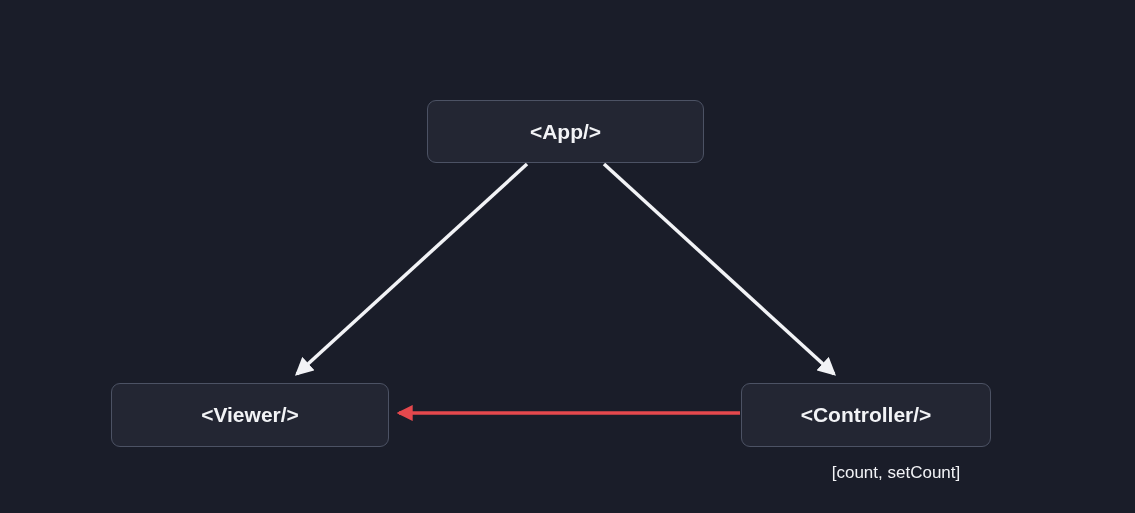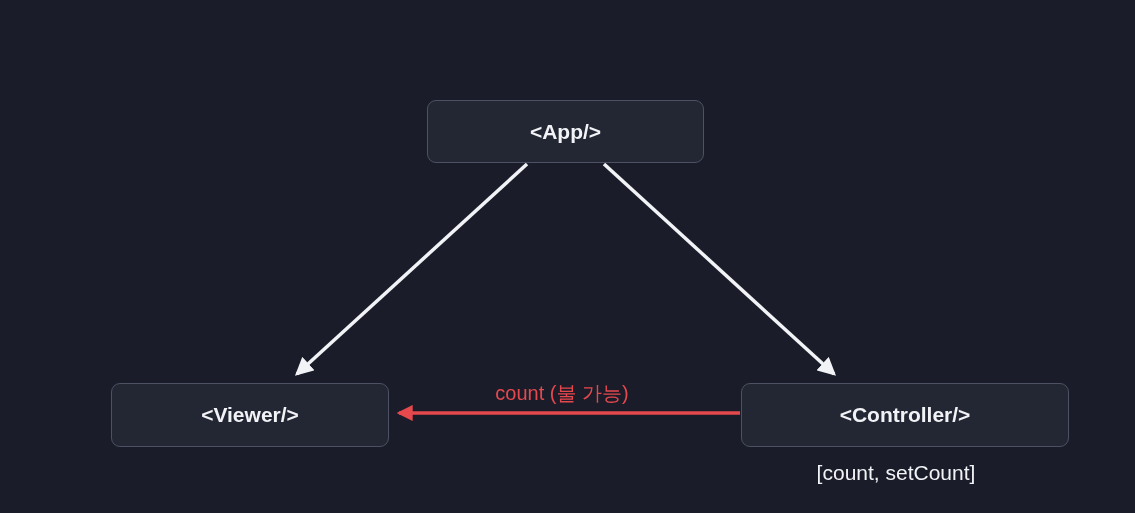--- a/index.html
+++ b/index.html
@@ -46,37 +46,37 @@
     height:63px;
     background:var(--node-fill);
     border:1.5px solid var(--node-border);
     border-radius:9px;
     font-size:21px;
     font-weight:700;
     color:var(--text);
   }
   .node-app{left:427px;top:100px;}
   .node-viewer{left:111px;top:383px;width:278px;height:64px;}
-  .node-controller{left:741px;top:383px;width:328px;height:64px;}
+  .node-controller{left:741px;top:383px;width:250px;height:64px;}
   .edge-label{
     position:absolute;
     left:562px;
     top:393px;
     transform:translate(-50%,-50%);
     font-size:20px;
     font-weight:400;
     white-space:nowrap;
     color:var(--warning);
   }
   .state-hint{
     position:absolute;
     left:896px;
     top:473px;
     transform:translate(-50%,-50%);
-    font-size:21px;
+    font-size:17px;
     font-weight:400;
     white-space:nowrap;
     color:var(--text);
   }
 </style>
 </head>
 <body>
 
 <div class="stage">
 
@@ -103,17 +103,16 @@
   </div>
 
   <div class="node node-viewer">
     <span>&lt;Viewer/&gt;</span>
   </div>
 
   <div class="node node-controller">
     <span>&lt;Controller/&gt;</span>
   </div>
 
-  <div class="edge-label">count (불 가능)</div>
 
   <div class="state-hint">[count, setCount]</div>
 
 </div>
 
 </body></html>

